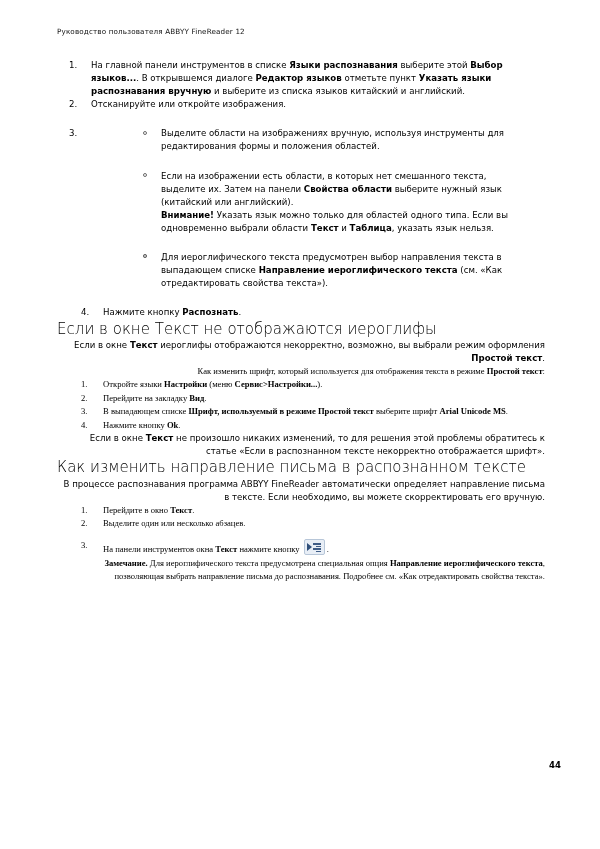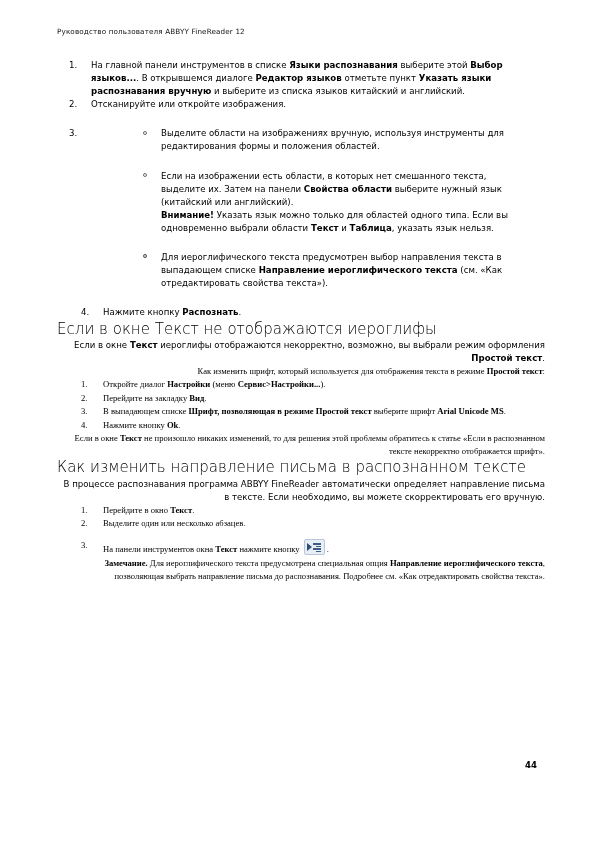--- a/index.html
+++ b/index.html
@@ -92,21 +92,21 @@
   .h-gap-top2 { margin-top: 26px; }
 
   p.body {
     font-size: 8.6px;
     line-height: 1.52;
     margin: 0;
     padding: 0;
     text-align: right;
   }
   .gap-xl { margin-top: 25px; font-family: Liberation Serif, serif; }
-  .gap-xxl { margin-top: 31px; font-family: Liberation Serif, serif; }
+  .gap-xxl { margin-top: 31px; }
 
   .li-gap { margin-top: 9px !important; }
 
   
   .btn-img {
     display: inline-block;
     width: 19px;
     height: 14px;
     vertical-align: -3px;
     background: #e8eef6;
@@ -132,21 +132,21 @@
     top: 3px;
     width: 0; height: 0;
     border-top: 4px solid transparent;
     border-bottom: 4px solid transparent;
     border-left: 5px solid #2f4f7a;
   }
 
   
   .page-number {
     position: absolute;
-    right: 63px;
+    right: 39px;
     bottom: 27px;
     font-size: 8.6px;
     font-weight: bold;
     color: #000;
     text-align: right;
   }
 </style>
 </head>
 <body>
 
@@ -193,29 +193,29 @@
 
   <h2 class="sec h-gap-top">Если в окне Текст не отображаются иероглифы</h2>
 
   <p class="body rich"><span>Если в окне </span><b>Текст</b><span> иероглифы отображаются некорректно, возможно, вы выбрали режим оформления </span><b>Простой текст</b><span>.</span></p>
 
   <p class="body rich gap-xl"><span>Как изменить шрифт, который используется для отображения текста в режиме </span><b>Простой текст</b><span>:</span></p>
 
   <ol class="lvl1 gap-xl">
     <li style="margin-left:12px;">
       <span class="num">1.</span>
-      <span class="rich"><span>Откройте диалог </span><b>Настройки</b><span> (меню </span><b>Сервис&gt;Настройки...</b><span>).</span></span>
+      <span class="rich"><span>Откройте языки </span><b>Настройки</b><span> (меню </span><b>Сервис&gt;Настройки...</b><span>).</span></span>
     </li>
     <li style="margin-left:12px;">
       <span class="num">2.</span>
       <span class="rich"><span>Перейдите на закладку </span><b>Вид</b><span>.</span></span>
     </li>
     <li style="margin-left:12px;">
       <span class="num">3.</span>
-      <span class="rich"><span>В выпадающем списке </span><b>Шрифт, позволяющая в режиме Простой текст</b><span> выберите шрифт </span><b>Arial Unicode MS</b><span>.</span></span>
+      <span class="rich"><span>В выпадающем списке </span><b>Шрифт, используемый в режиме Простой текст</b><span> выберите шрифт </span><b>Arial Unicode MS</b><span>.</span></span>
     </li>
     <li style="margin-left:12px;">
       <span class="num">4.</span>
       <span class="rich"><span>Нажмите кнопку </span><b>Ok</b><span>.</span></span>
     </li>
   </ol>
 
   <p class="body rich gap-xxl"><span>Если в окне </span><b>Текст</b><span> не произошло никаких изменений, то для решения этой проблемы обратитесь к статье «Если в распознанном тексте некорректно отображается шрифт».</span></p>
 
   <h2 class="sec h-gap-top2">Как изменить направление письма в распознанном тексте</h2>

